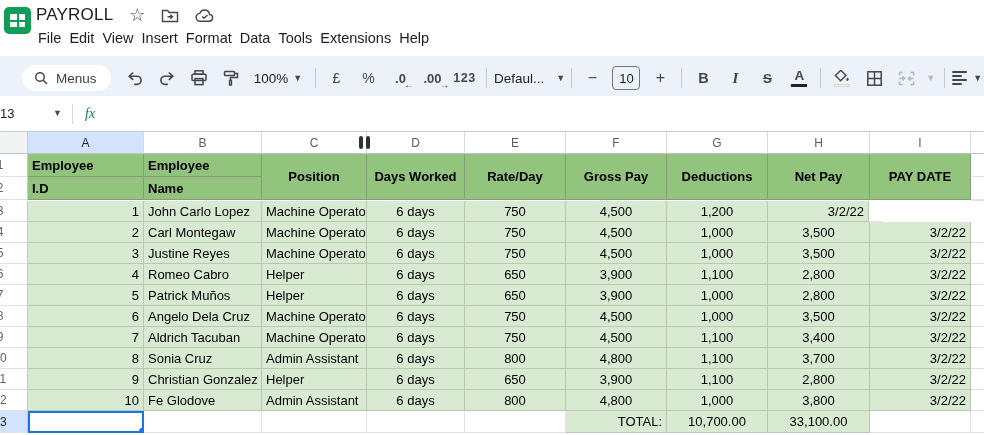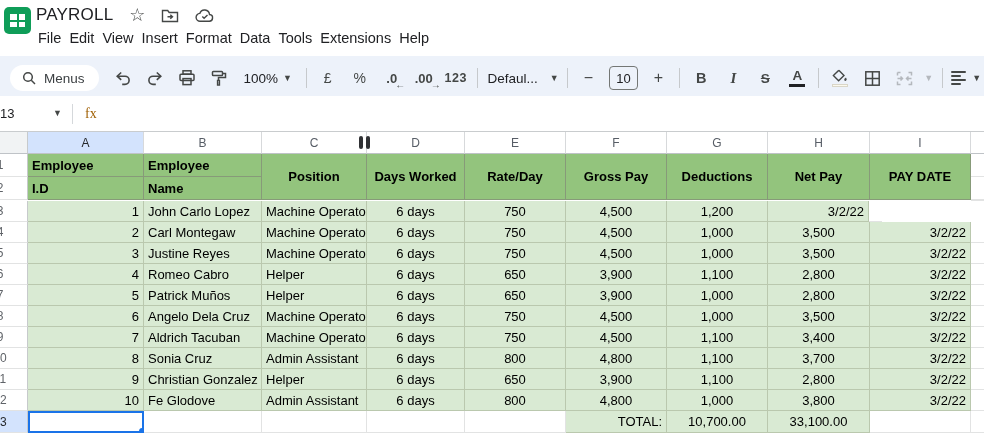--- a/index.html
+++ b/index.html
@@ -13,21 +13,21 @@
   .logo-grid { width:15px; height:13px; display:grid; grid-template-columns:1fr 1fr; grid-template-rows:1fr 1fr; gap:2px; }
   .logo-grid div { background:#fff; }
   .title-row { position:absolute; left:36px; top:3px; height:24px; display:flex; align-items:center; gap:16px;justify-content:space-between; }
   .doc-title { font-size:17px; color:#202124; letter-spacing:.2px; }
   .tb-ico { color:#444746; display:flex; align-items:center; }
   .star { font-size:18px; line-height:1; }
   .menubar { position:absolute; left:38px; top:27px; height:22px; display:flex; gap:8px; align-items:center; }
   .menu-item { font-size:14.5px; color:#202124; cursor:default; }
 
   
-  .toolbar { position:absolute; left:0; top:56px; width:984px; height:44px; background:#edf2fa; display:flex; align-items:center; padding-left:10px; color:#444746; }
+  .toolbar { position:absolute; left:0; top:56px; width:984px; height:44px; background:#edf2fa; display:flex; align-items:center; padding-left:22px; color:#444746; }
   .pill { height:26px; background:#fff; border-radius:14px; display:flex; align-items:center; gap:8px; padding:0 14px 0 12px; margin-right:8px; }
   .pill-label { font-size:13.5px; color:#3c4043; }
   .tbtn { min-width:26px; height:26px; display:flex; align-items:center; justify-content:center; border-radius:4px; margin:12px 3px; font-size:14px; color:#444746; position:relative; }
   .tdiv { width:1px; height:20px; background:#c6c9cc; margin:0 5px; }
   .zoom-box { display:flex; align-items:center; gap:5px; padding:0 6px; }
   .caret { font-size:9px; color:#444746; line-height:1; }
   .caret.dim { color:#b4b8bd; }
   .money { font-size:14px; }
   .decbtn { position:relative; font-size:13px; font-weight:bold; padding:0 4px; }
   .decbtn .arr { position:absolute; bottom:-4px; right:-4px; font-size:10px; font-weight:normal; }
@@ -45,21 +45,21 @@
   .bar-ivory { background:#fbf9ee; border:0.5px solid #d9d6c8; }
   .dim-icon { color:#b4b8bd; }
   .alignbars { display:flex; flex-direction:column; gap:2px; }
   .alignbars i { display:block; height:2px; background:#444746; border-radius:1px; }
 
   
   .formulabar { position:absolute; left:0; top:96px; width:984px; height:36px; background:#fff; border-bottom:1px solid #c9ccce; display:flex; align-items:center; }
   .namebox { width:72px; height:100%; display:flex; align-items:center; justify-content:space-between; padding-right:10px; }
   .namebox-text { font-size:13px; color:#202124; }
   .fdiv { width:1px; height:20px; background:#d5d8db; }
-  .fx { font-family:"Liberation Serif", serif; font-size:14px; color:#a16207; margin-left:12px; }
+  .fx { font-family:"Liberation Serif", serif; font-style:italic; font-size:14px; color:#15803d; margin-left:12px; }
   .finput { flex:1; height:100%; }
 
   
   .grid { position:absolute; left:0; top:132px; width:984px; }
   .letterrow { display:flex; height:22px; position:relative; }
   .corner { width:28px; background:#f1f3f4; border-right:1px solid #c7cacc; border-bottom:1px solid #bfc3c7; }
   .letters-wrap { display:flex; }
   .colletter { height:22px; background:#fff; border-right:1px solid #d7d9db; border-bottom:1px solid #bfc3c7; display:flex; align-items:center; justify-content:center; font-size:12px; color:#575d66; }
   .selhead { background:#d3e3fd; color:#26282b; }
   .lsliver { width:13px; border-bottom:1px solid #bfc3c7; background:#fff; }

